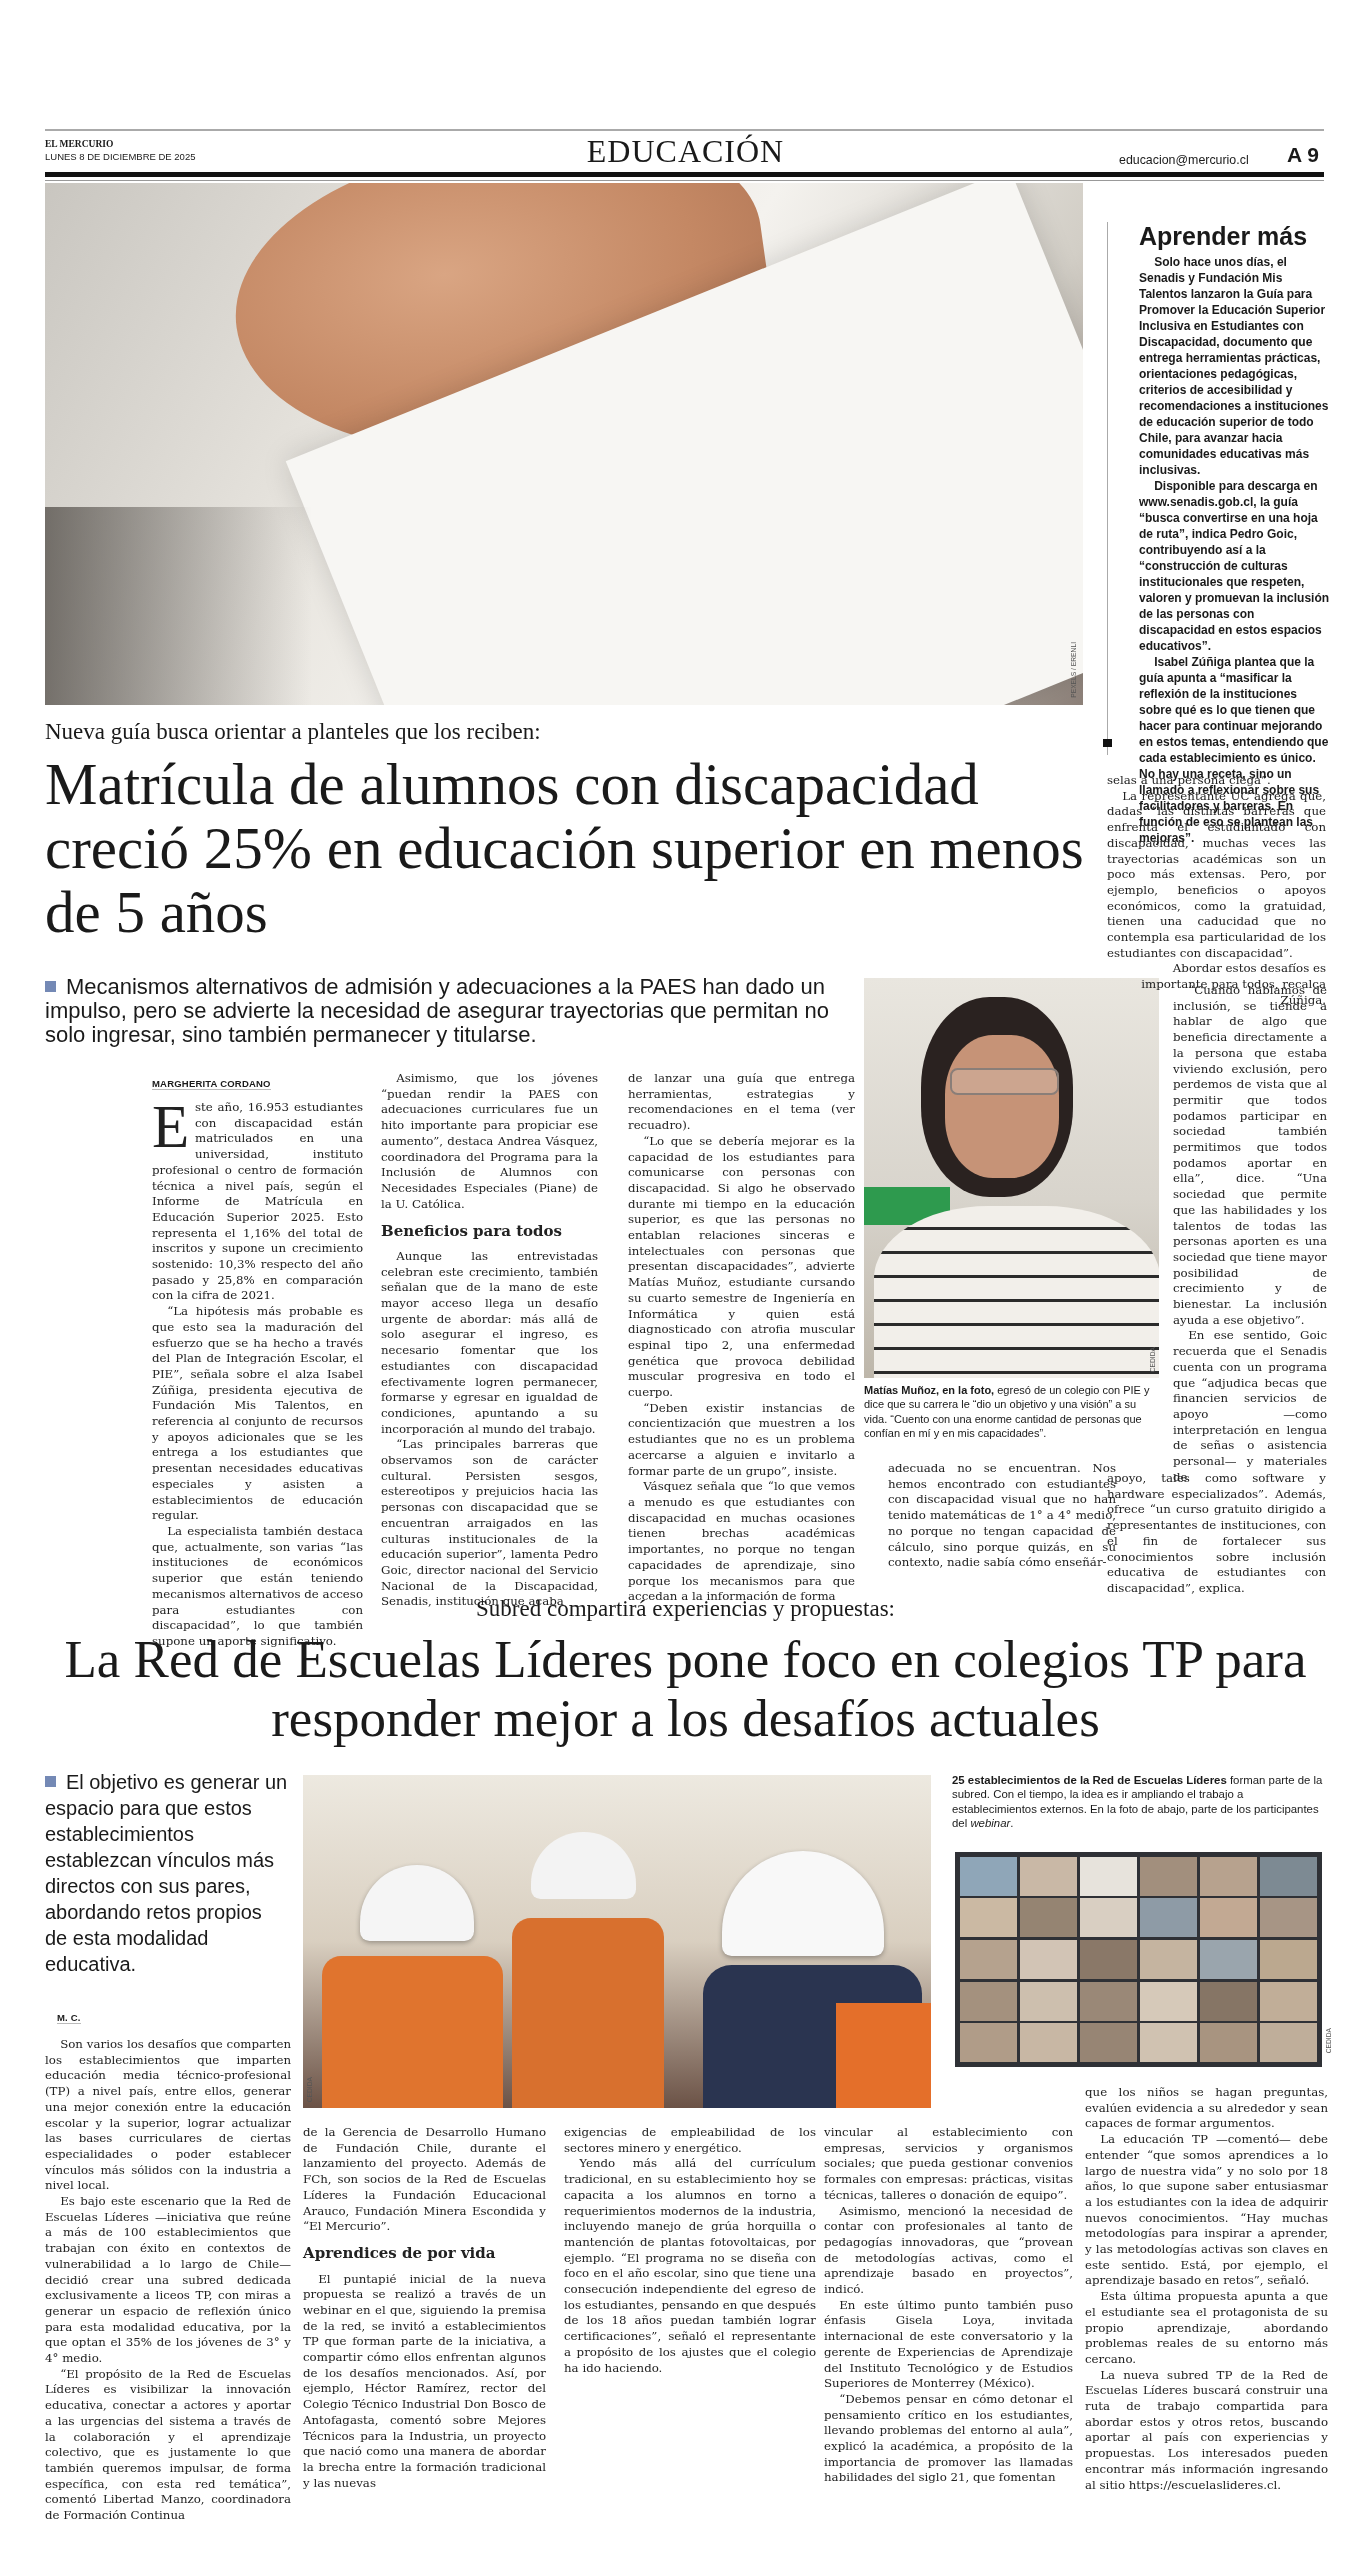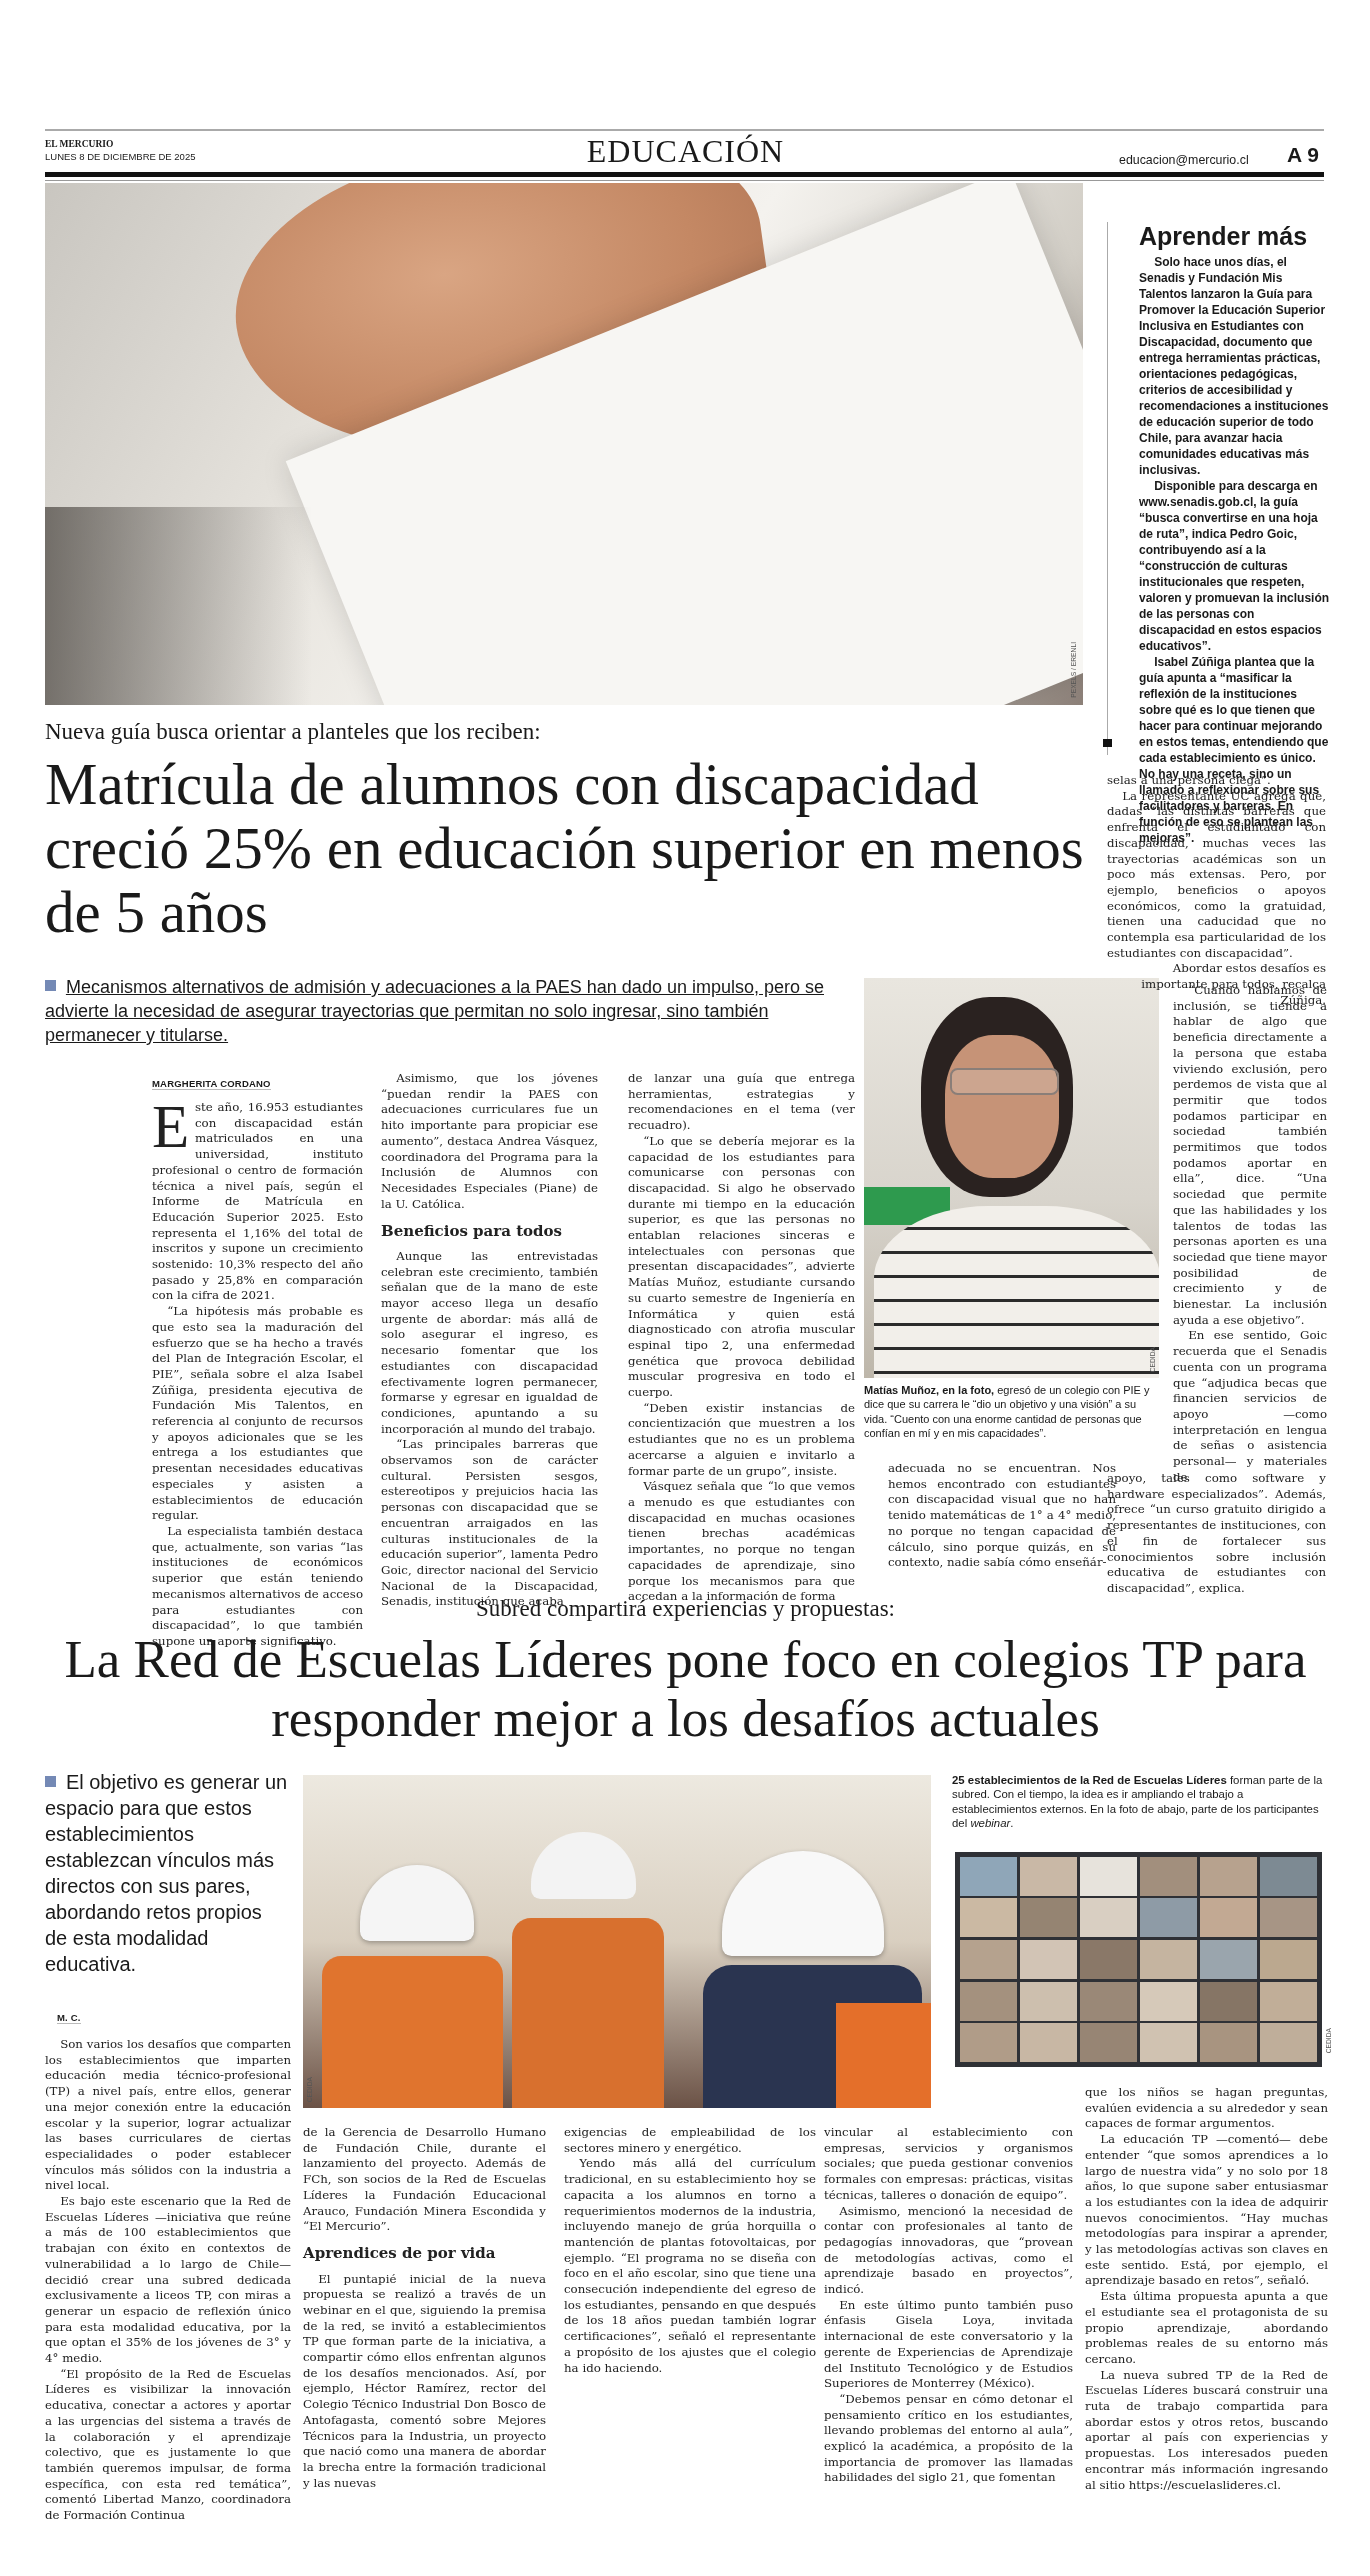--- a/index.html
+++ b/index.html
@@ -44,21 +44,21 @@
   <div class="sans" style="font-size:12px;line-height:16px;font-weight:bold;">
     <p style="text-indent:15.2px;">Solo hace unos días, el Senadis y Fundación Mis Talentos lanzaron la Guía para Promover la Educación Superior Inclusiva en Estudiantes con Discapacidad, documento que entrega herramientas prácticas, orientaciones pedagógicas, criterios de accesibilidad y recomendaciones a instituciones de educación superior de todo Chile, para avanzar hacia comunidades educativas más inclusivas.</p>
     <p style="text-indent:15.2px;">Disponible para descarga en www.senadis.gob.cl, la guía “busca convertirse en una hoja de ruta”, indica Pedro Goic, contribuyendo así a la “construcción de culturas institucionales que respeten, valoren y promuevan la inclusión de las personas con discapacidad en estos espacios educativos”.</p>
     <p style="text-indent:15.2px;">Isabel Zúñiga plantea que la guía apunta a “masificar la reflexión de la instituciones sobre qué es lo que tienen que hacer para continuar mejorando en estos temas, entendiendo que cada establecimiento es único. No hay una receta, sino un llamado a reflexionar sobre sus facilitadores y barreras. En función de eso se plantean las mejoras”.</p>
   </div>
   <div style="position:absolute;left:-4.8px;bottom:7.6px;width:8.6px;height:8.6px;background:#111;"></div>
 </div>
 
 <div class="abs serif" style="left:45px;top:719px;font-size:23px;">Nueva guía busca orientar a planteles que los reciben:</div>
 <h1 class="abs serif" style="left:45px;top:752px;width:1047px;font-size:59px;line-height:64px;font-weight:normal;">Matrícula de alumnos con discapacidad creció 25% en educación superior en menos de 5 años</h1>
-<div class="abs sans" style="left:45px;top:975px;width:819px;font-size:18px;line-height:24px;text-decoration:underline;">
+<div class="abs sans" style="left:45px;top:975px;width:819px;font-size:22px;line-height:24px;">
   <span class="square"></span><span>Mecanismos alternativos de admisión y adecuaciones a la PAES han dado un impulso, pero se advierte la necesidad de asegurar trayectorias que permitan no solo ingresar, sino también permanecer y titularse.</span>
 </div>
 
 <div class="abs" style="left:152px;top:1073px;">
   <span class="byline">MARGHERITA CORDANO</span>
 </div>
 
 <div class="abs body-text" style="left:152px;top:1100px;width:211px;">
   <p class="first"><span class="dropcap">E</span><span>ste año, 16.953 estudiantes con discapacidad están matriculados en una universidad, instituto profesional o centro de formación técnica a nivel país, según el Informe de Matrícula en Educación Superior 2025. Esto representa el 1,16% del total de inscritos y supone un crecimiento sostenido: 10,3% respecto del año pasado y 25,8% en comparación con la cifra de 2021.</span></p>
   <p>“La hipótesis más probable es que esto sea la maduración del esfuerzo que se ha hecho a través del Plan de Integración Escolar, el PIE”, señala sobre el alza Isabel Zúñiga, presidenta ejecutiva de Fundación Mis Talentos, en referencia al conjunto de recursos y apoyos adicionales que se les entrega a los estudiantes que presentan necesidades educativas especiales y asisten a establecimientos de educación regular.</p>

